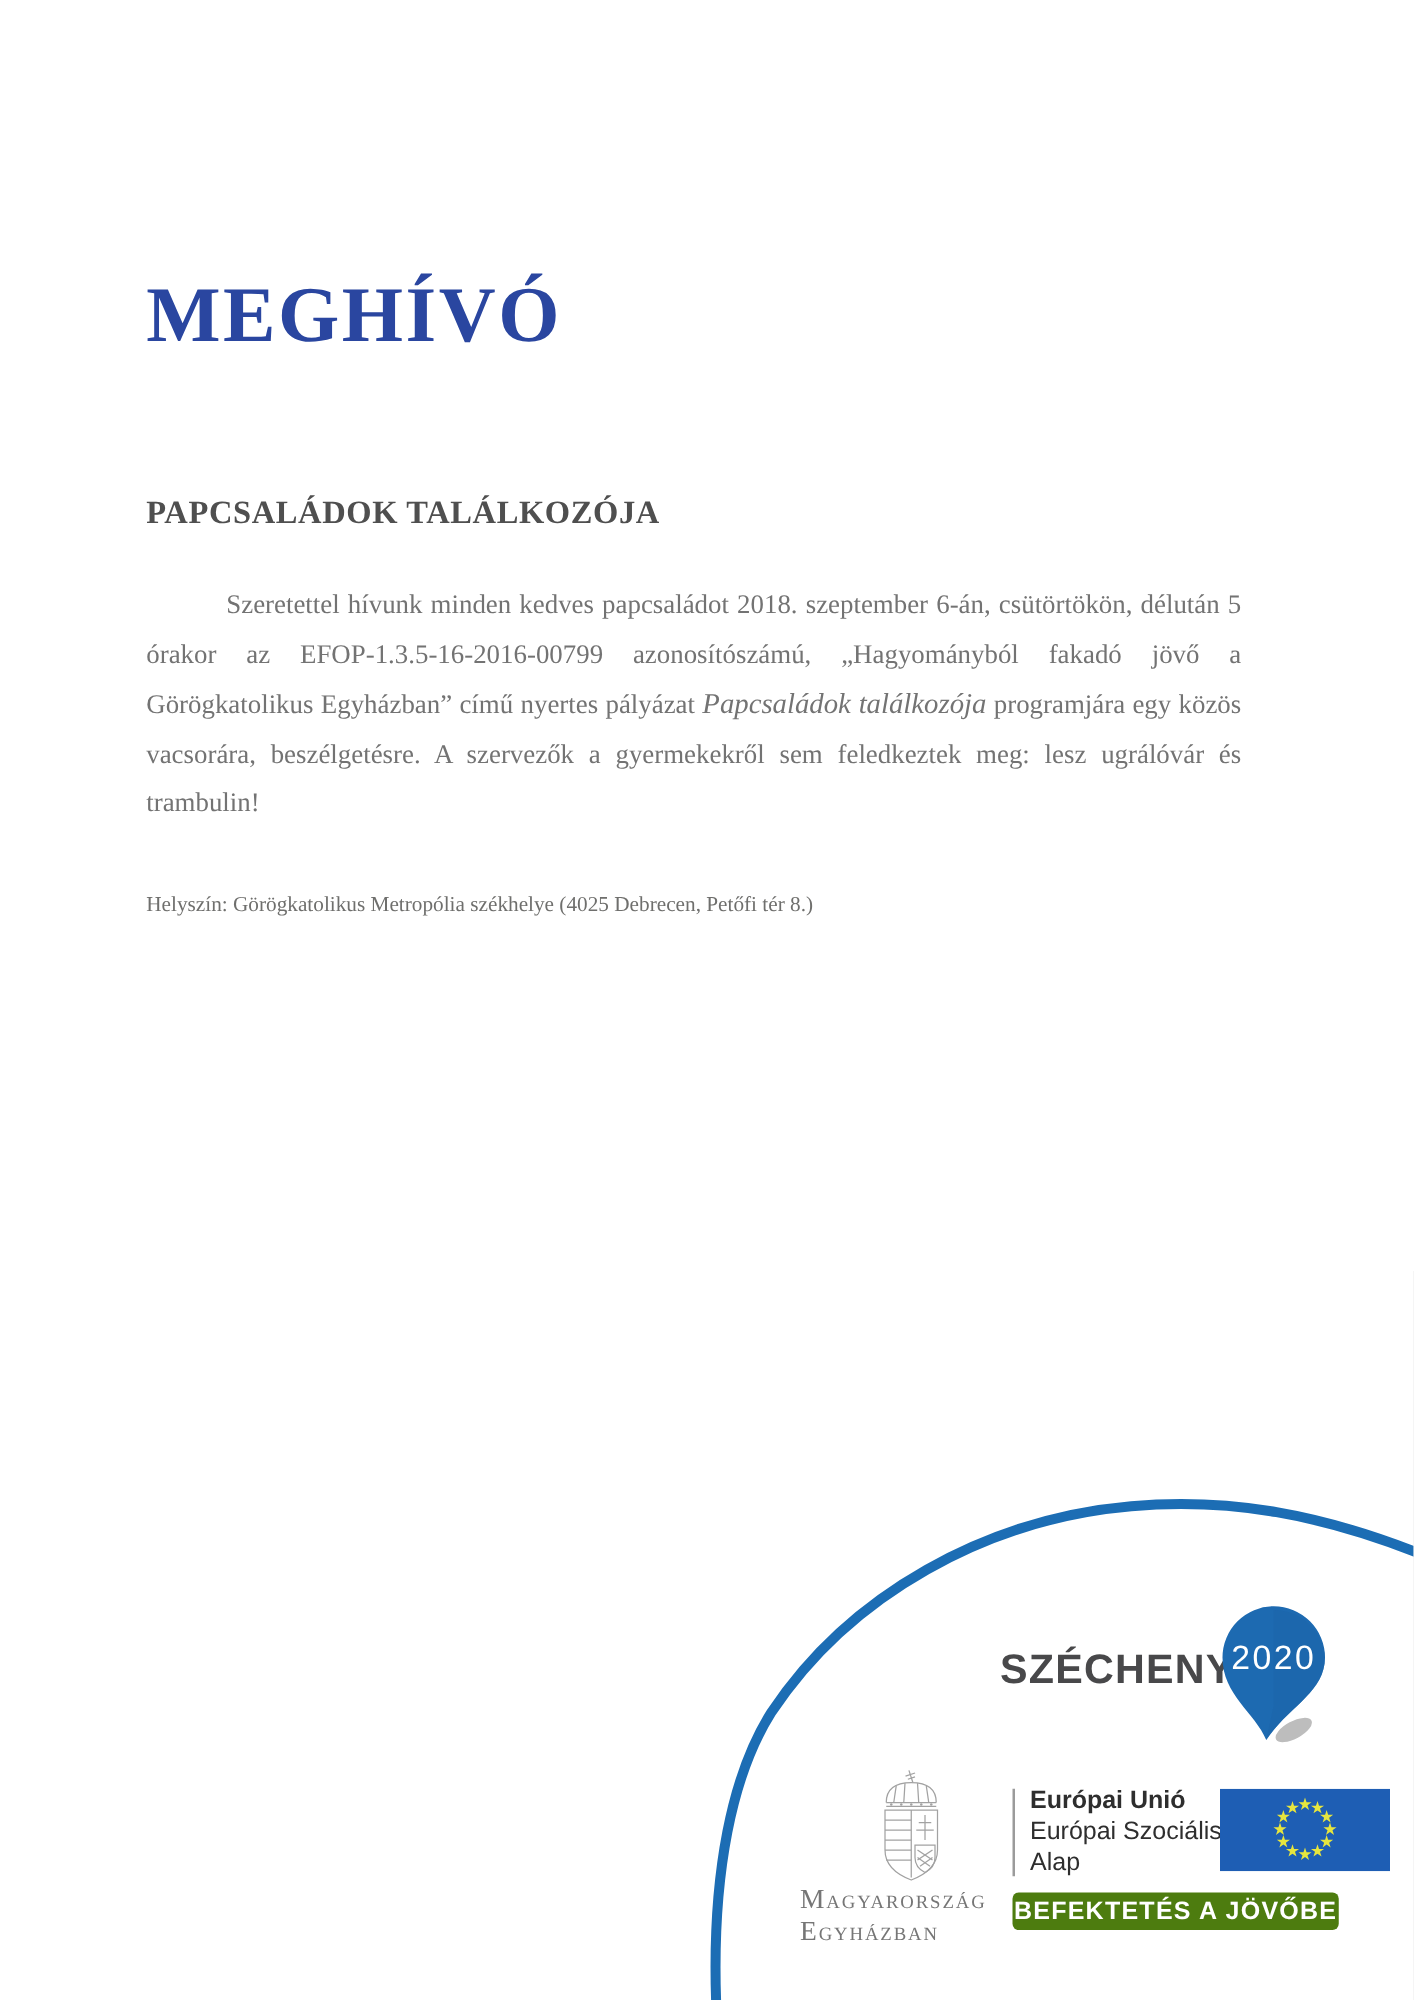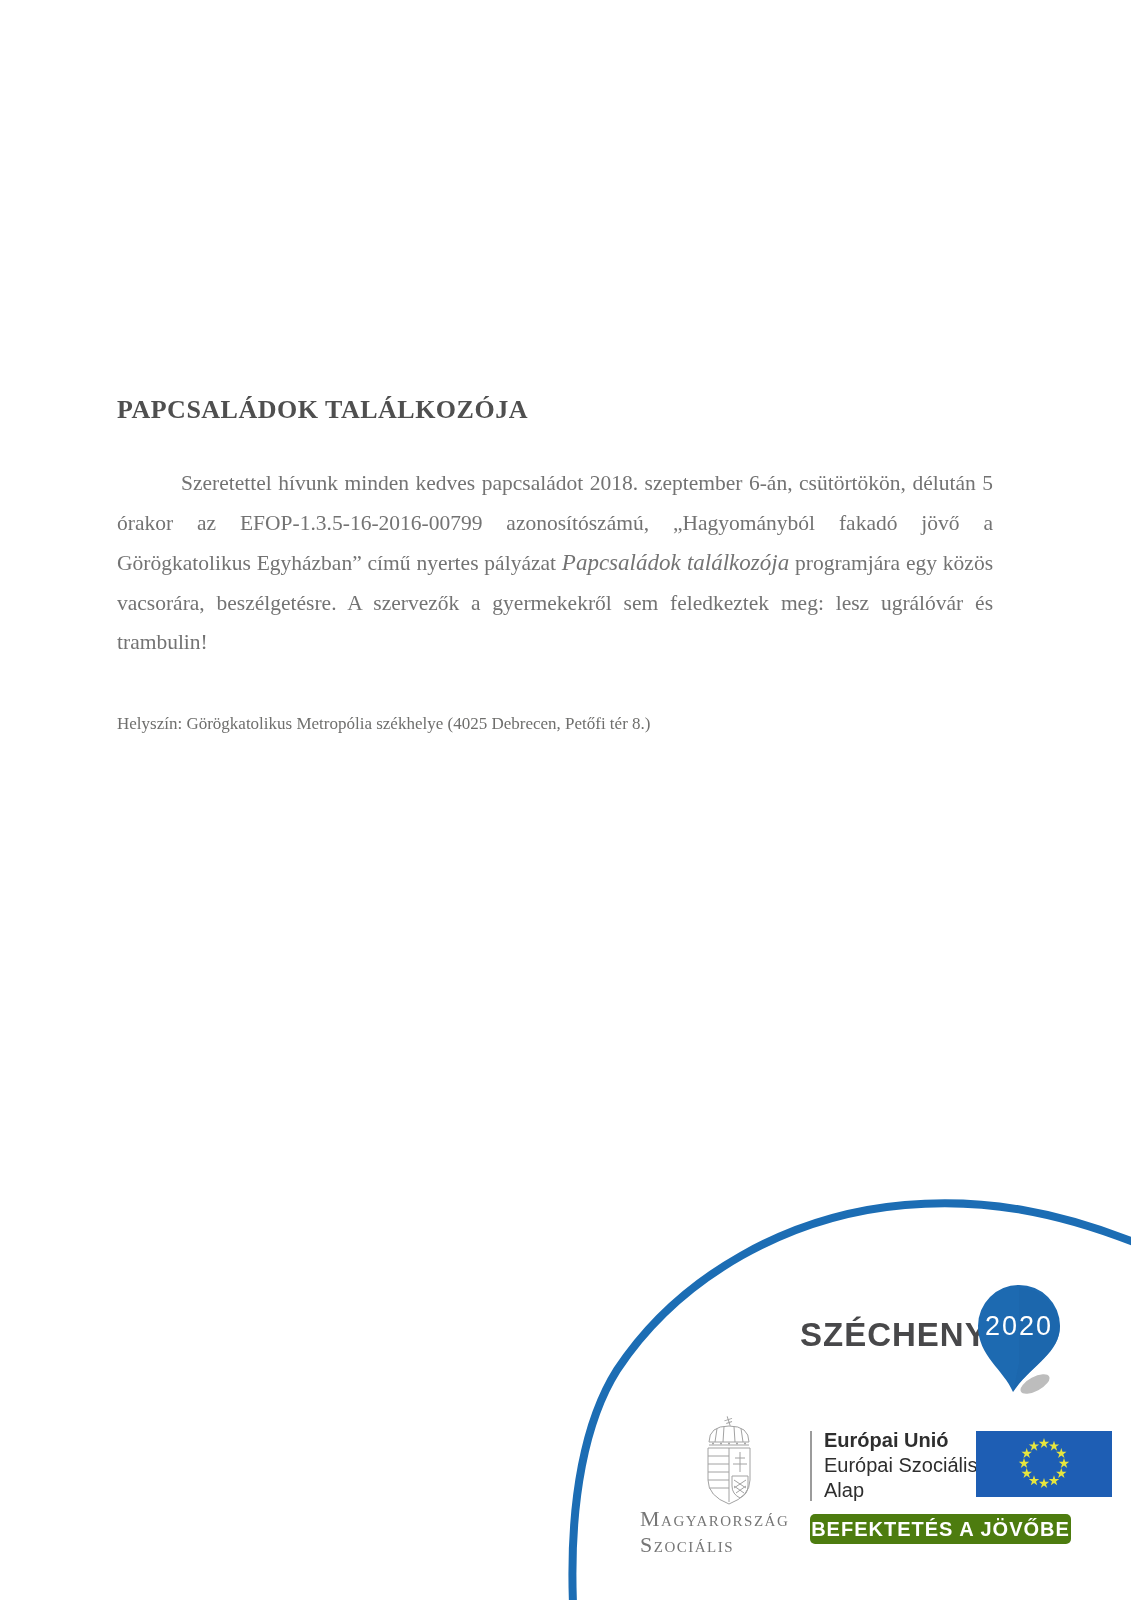--- a/index.html
+++ b/index.html
@@ -94,20 +94,21 @@
     font-size:20px; font-weight:bold;
     letter-spacing:1px;
     color:#ffffff;
   }
 </style>
 </head>
 <body>
 
 <div class="page">
 
+  <div class="abs doc-title">MEGHÍVÓ</div>
 
   <div class="abs doc-heading">PAPCSALÁDOK TALÁLKOZÓJA</div>
 
   <div class="abs doc-paragraph"><span>Szeretettel hívunk minden kedves papcsaládot 2018. szeptember 6-án, csütörtökön, délután 5 órakor az EFOP-1.3.5-16-2016-00799 azonosítószámú, „Hagyományból fakadó jövő a Görögkatolikus Egyházban” című nyertes pályázat </span><span class="italic-phrase">Papcsaládok találkozója</span><span> programjára egy közös vacsorára, beszélgetésre. A szervezők a gyermekekről sem feledkeztek meg: lesz ugrálóvár és trambulin!</span></div>
 
   <div class="abs doc-location"><span>Helyszín:</span><span> Görögkatolikus Metropólia székhelye (4025 Debrecen, Petőfi tér 8.)</span></div>
 
   <svg class="abs arc-svg" width="1131" height="1600" viewBox="0 0 1131 1600">
     <path d="M 1136 1243
              C 1058 1212, 985 1198, 905 1205
@@ -160,21 +161,21 @@
 
     <path d="M 36 62 L 52 62 L 52 72 Q 52 80 44 84 Q 36 80 36 72 Z"></path>
     <line x1="38" y1="66" x2="50" y2="74"></line>
     <line x1="38" y1="72" x2="48" y2="79"></line>
     <line x1="50" y1="66" x2="38" y2="74"></line>
     <line x1="50" y1="72" x2="40" y2="79"></line>
   </svg>
 
   <div class="abs gov-label">
     <div>Magyarország</div>
-    <div>Szociális</div>
+    <div>Egyházban</div>
   </div>
 
   <div class="abs eu-sep"></div>
   <div class="abs eu-text">
     <div class="b">Európai Unió</div>
     <div>Európai Szociális</div>
     <div>Alap</div>
   </div>
 
   <svg class="abs flag-svg" width="136" height="66" viewBox="0 0 136 66">

